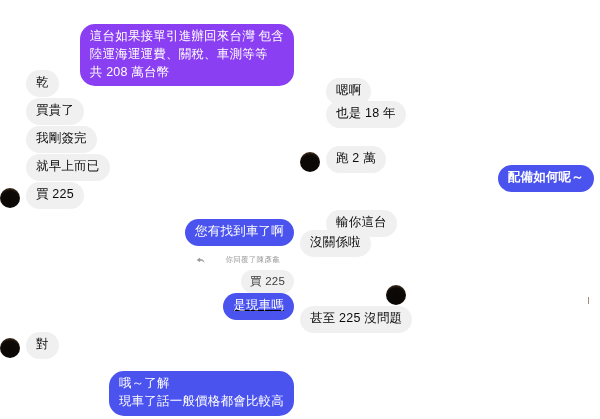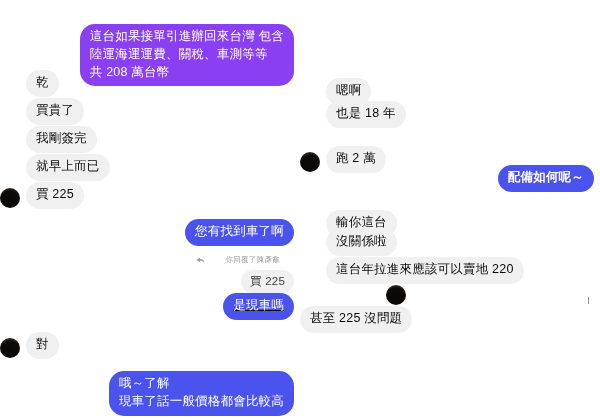--- a/index.html
+++ b/index.html
@@ -196,29 +196,25 @@
 
     <div class="row right" style="top:165px;font-weight:bold;">
       <div class="bubble outgoing-blue">配備如何呢～</div>
     </div>
 
     <div class="row left" style="top:198px;margin-top:12px;">
       <span class="avatar-spacer"></span>
       <div class="bubble incoming">輸你這台</div>
     </div>
 
-    <div class="row left" style="top:229px;">
+    <div class="row left" style="top:229px;flex-direction:column;">
       <span class="avatar-spacer"></span>
       <div class="bubble incoming">沒關係啦</div>
     </div>
 
-    <div class="row left" style="top:257px;">
-      <span class="avatar-spacer"></span>
-      <div class="bubble incoming" style="max-width:260px;">這台年拉進來應該可以賣地 220</div>
-    </div>
 
     <div class="row left" style="top:285px;flex-direction:column;">
       <span class="avatar"></span>
       <div class="bubble incoming">甚至 225 沒問題</div>
     </div>
 
     <div class="artifact" style="left:288px; top:297px;"></div>
 
   </div>
 

